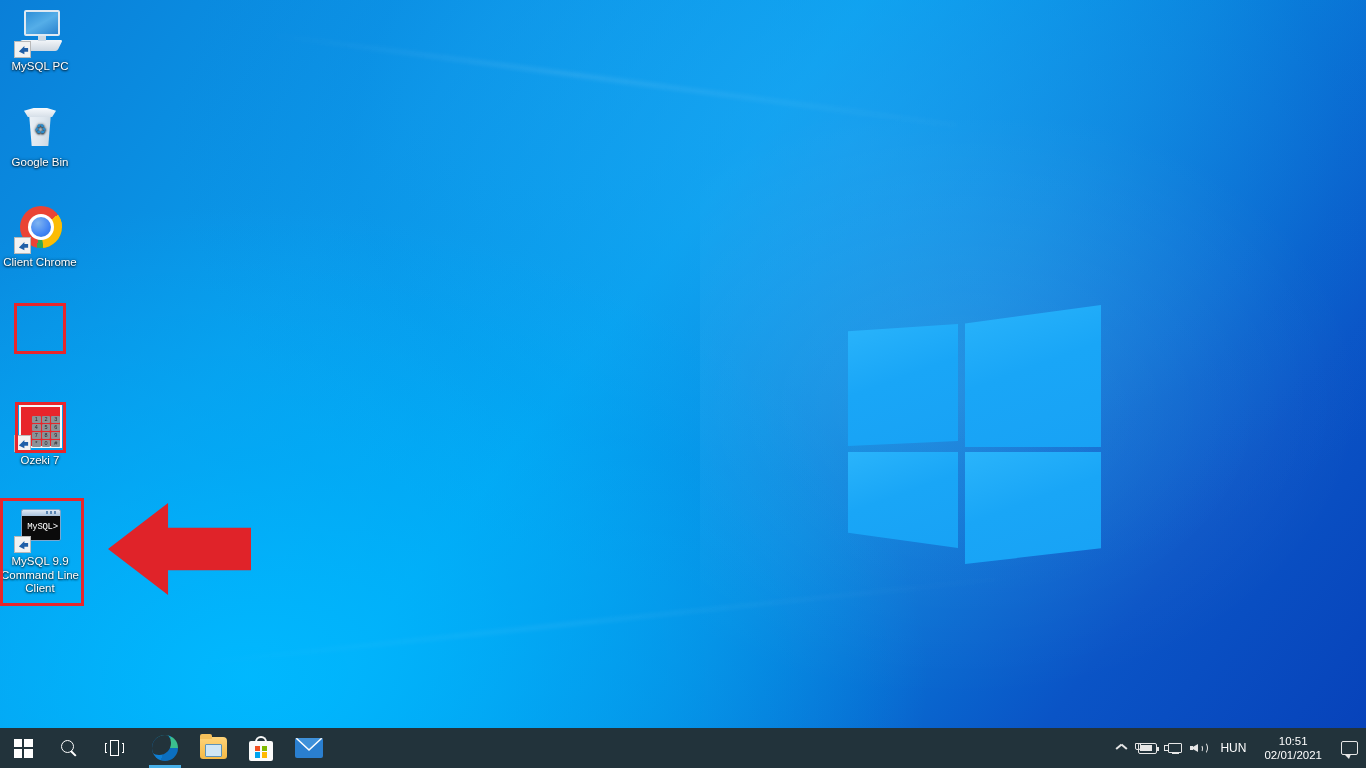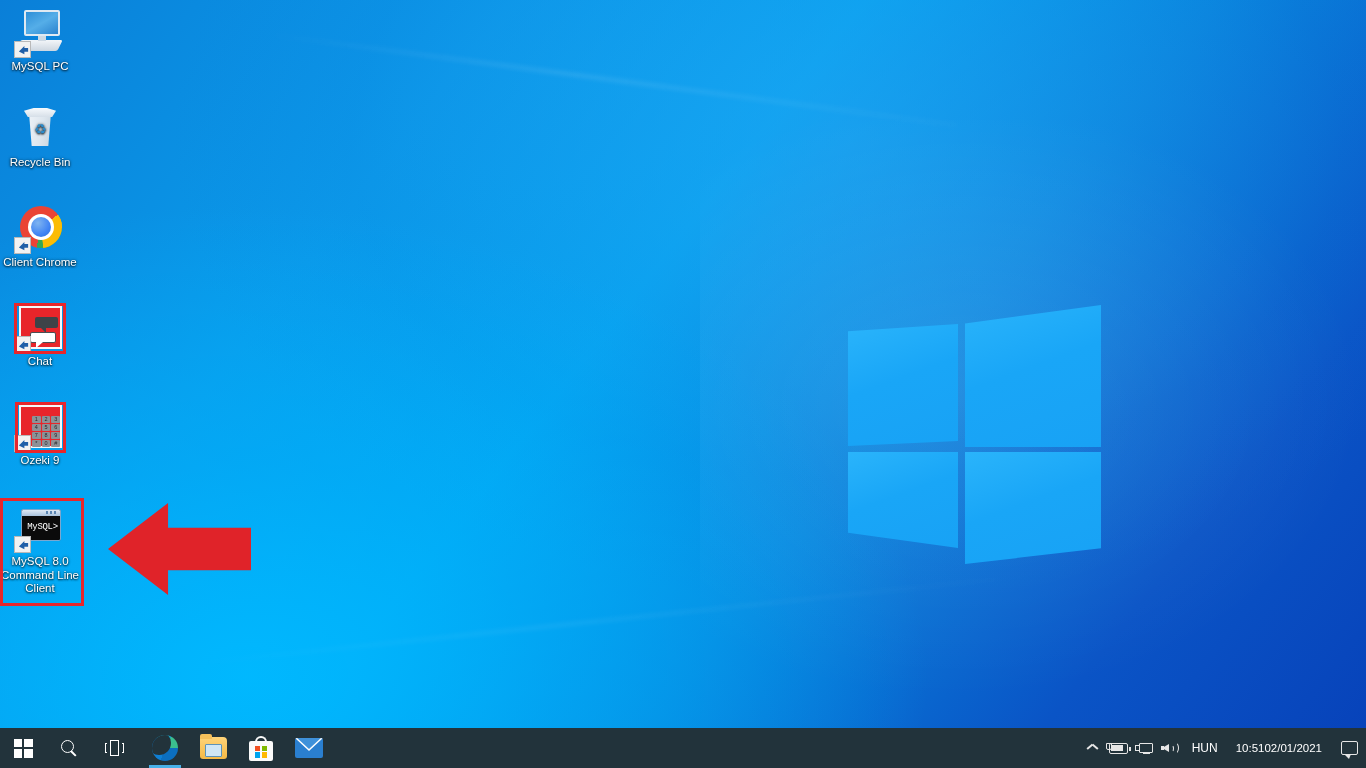--- a/index.html
+++ b/index.html
@@ -214,21 +214,21 @@
     border-right: none; }
   .spk { width: 19px; height: 15px; position: relative; }
   .spk-body { position: absolute; left: 1px; top: 3px; width: 0; height: 0;
     border-top: 4.5px solid transparent; border-bottom: 4.5px solid transparent; border-right: 7px solid #e6e6e6; }
   .spk-box { position: absolute; left: 0px; top: 5.5px; width: 3px; height: 4px; background: #e6e6e6; }
   .wave { position: absolute; border: 1.3px solid #e6e6e6; border-left-color: transparent;
     border-top-color: transparent; border-bottom-color: transparent; border-radius: 50%; }
   .wave.w1 { left: 8px; top: 4px; width: 5px; height: 7px; }
   .wave.w2 { left: 10px; top: 1.5px; width: 8px; height: 12px; }
   #lang { font-size: 12px; padding: 0 8px; color: #ffffff; }
-  #clock { display: flex; flex-direction: row; align-items: center; justify-content: center;
+  #clock { display: flex; flex-direction: column; align-items: center; justify-content: center;
     font-size: 11.5px; line-height: 14px; padding: 0 10px; color: #ffffff; min-width: 74px; }
   #notif { width: 34px; height: 40px; display: flex; align-items: center; justify-content: center; }
   .notif-glyph { width: 17px; height: 14px; border: 1.5px solid #e6e6e6; border-radius: 2px; position: relative; }
   .notif-glyph::after { content:""; position: absolute; left: 2px; bottom: -5px; width: 0; height: 0;
     border-left: 5px solid transparent; border-right: 2px solid transparent; border-top: 5px solid #e6e6e6; }
   .tb-sep { width: 3px; height: 40px; }
 </style>
 </head>
 <body>
 
@@ -254,44 +254,34 @@
     </div>
     <span class="icon-label">MySQL PC</span>
   </div>
 
   <div class="icon-cell" style="left:0px; top:104px;">
     <div class="icon-art">
       <div class="bin-body"></div>
       <div class="bin-lid"></div>
       <div class="bin-recycle">♻</div>
     </div>
-    <span class="icon-label">Recycle Bin</span>
+    <span class="icon-label">Google Bin</span>
   </div>
 
   <div class="icon-cell" style="left:0px; top:204px;">
     <div class="icon-art">
       <div class="chrome-outer"></div>
       <div class="chrome-yellow"></div>
       <div class="chrome-white"></div>
       <div class="chrome-blue"></div>
       <div class="shortcut-badge"></div>
     </div>
     <span class="icon-label">Client Chrome</span>
   </div>
 
-  <div class="icon-cell" style="left:0px; top:303px;">
-    <div class="icon-art">
-      <div class="redtile">
-        <div class="bubble-dark"></div>
-        <div class="bubble-light"></div>
-      </div>
-      <div class="shortcut-badge"></div>
-    </div>
-    <span class="icon-label">Chat</span>
-  </div>
   <div class="hl-rect" style="left:14px; top:303px; width:52px; height:51px;"></div>
 
   <div class="icon-cell" style="left:0px; top:402px;">
     <div class="icon-art">
       <div class="redtile">
         <div class="keypad">
           <span>1</span>
           <span>2</span>
           <span>3</span>
           <span>4</span>
@@ -300,33 +290,33 @@
           <span>7</span>
           <span>8</span>
           <span>9</span>
           <span>*</span>
           <span>0</span>
           <span>#</span>
         </div>
       </div>
       <div class="shortcut-badge"></div>
     </div>
-    <span class="icon-label">Ozeki 9</span>
+    <span class="icon-label">Ozeki 7</span>
   </div>
   <div class="hl-rect" style="left:15px; top:402px; width:51px; height:51px;"></div>
 
   <div class="icon-cell" style="left:0px; top:503px;">
     <div class="icon-art">
       <div class="console">
         <div class="console-bar"></div>
         <div class="console-text">MySQL&gt;</div>
       </div>
       <div class="shortcut-badge"></div>
     </div>
-    <span class="icon-label">MySQL 8.0 Command Line Client</span>
+    <span class="icon-label">MySQL 9.9 Command Line Client</span>
   </div>
   <div class="hl-rect" style="left:0px; top:498px; width:84px; height:108px;"></div>
 
   <div id="red-arrow">
     <div class="shape"></div>
   </div>
 
   <div id="taskbar">
 
     <div class="tb-btn">

